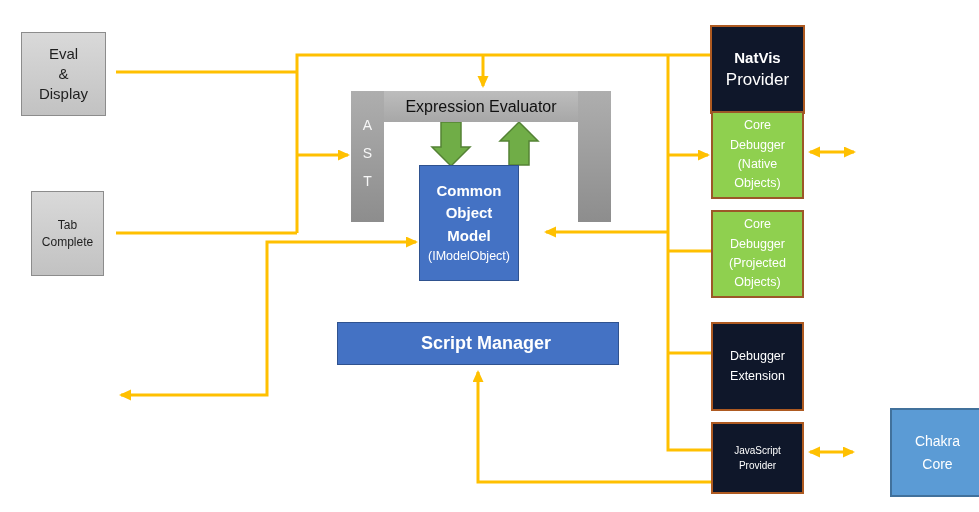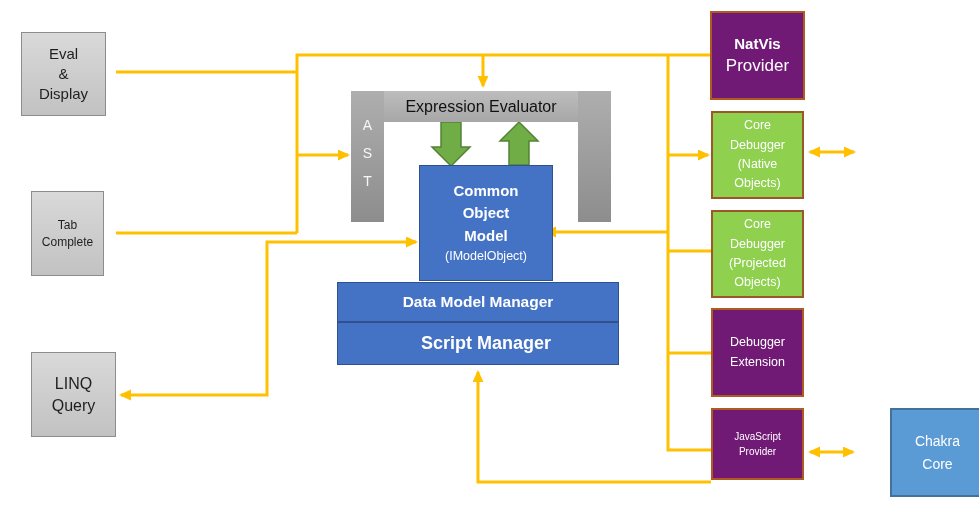--- a/index.html
+++ b/index.html
@@ -9,39 +9,39 @@
   }
   .bx{
     position:absolute;box-sizing:border-box;
     display:flex;flex-direction:column;align-items:center;justify-content:center;
     text-align:center;line-height:1.35;
   }
   .gray{
     background:linear-gradient(180deg,#d9d9d9,#c2c2c2);
     border:1px solid #8c8c8c;color:#1f1f1f;
   }
-  .orange{background:#701a75;border:2px solid #ae5a21;color:#ffffff;}
+  .orange{background:#0f172a;border:2px solid #ae5a21;color:#ffffff;margin-top:14px;}
   .green{background:#8fd04f;border:2px solid #9c5728;color:#ffffff;}
   .blue{background:#4472c4;border:1px solid #2f528f;color:#ffffff;}
   .lblue{background:#5b9bd5;border:2px solid #41719c;color:#ffffff;}
   .graycol{background:linear-gradient(180deg,#aeaeae,#8d8d8d);border:0;color:#f7f7f7;}
   .graybar{background:linear-gradient(180deg,#bdbdbd,#a7a7a7);color:#111111;}
 
   
   #eval{left:21px;top:32px;width:85px;height:84px;font-size:15px;}
   #tab{left:31px;top:191px;width:73px;height:85px;font-size:12px;}
   #linq{left:31px;top:352px;width:85px;height:85px;font-size:16px;}
 
   
   #astcol{left:351px;top:91px;width:33px;height:131px;font-size:14px;line-height:28px;padding-top:20px;justify-content:flex-start;}
   #eebar{left:384px;top:91px;width:194px;height:31px;font-size:16px;}
   #rightcol{left:578px;top:91px;width:33px;height:131px;}
 
   
-  #com{left:419px;top:165px;width:134px;height:116px;font-size:15px;font-weight:bold;line-height:1.5;justify-content:center;}
+  #com{left:419px;top:165px;width:100px;height:116px;font-size:15px;font-weight:bold;line-height:1.5;justify-content:center;}
   #com .sub{font-weight:normal;font-size:12.5px;}
   #dmm{left:337px;top:282px;width:282px;height:40px;font-size:15.5px;font-weight:bold;}
   #script{left:337px;top:322px;width:282px;height:43px;font-size:18px;font-weight:bold;padding-left:16px;}
 
   
   #natvis{left:710px;top:11px;width:95px;height:89px;font-size:17px;line-height:1.4;}
   #natvis .b1{font-weight:bold;font-size:15px;}
   #corenat{left:711px;top:111px;width:93px;height:88px;font-size:12.5px;line-height:1.55;}
   #pdbs{left:859px;top:112px;width:94px;height:90px;font-size:12.5px;line-height:1.55;}
   #coreproj{left:711px;top:210px;width:93px;height:88px;font-size:12.5px;line-height:1.55;}
@@ -89,43 +89,36 @@
 
   <div class="bx gray" id="eval">
     <span>Eval</span>
     <span>&amp;</span>
     <span>Display</span>
   </div>
   <div class="bx gray" id="tab">
     <span>Tab</span>
     <span>Complete</span>
   </div>
-  <div class="bx gray" id="linq">
-    <span>LINQ</span>
-    <span>Query</span>
-  </div>
 
   <div class="bx graycol" id="astcol">
     <span>A</span>
     <span>S</span>
     <span>T</span>
   </div>
   <div class="bx graybar" id="eebar">
     <span>Expression Evaluator</span>
   </div>
   <div class="bx graycol" id="rightcol"></div>
 
   <div class="bx blue" id="com">
     <span>Common</span>
     <span>Object</span>
     <span>Model</span>
     <span class="sub">(IModelObject)</span>
-  </div>
-  <div class="bx blue" id="dmm">
-    <span>Data Model Manager</span>
   </div>
   <div class="bx blue" id="script">
     <span>Script Manager</span>
   </div>
 
   <div class="bx orange" id="natvis">
     <span class="b1">NatVis</span>
     <span>Provider</span>
   </div>
   <div class="bx green" id="corenat">

